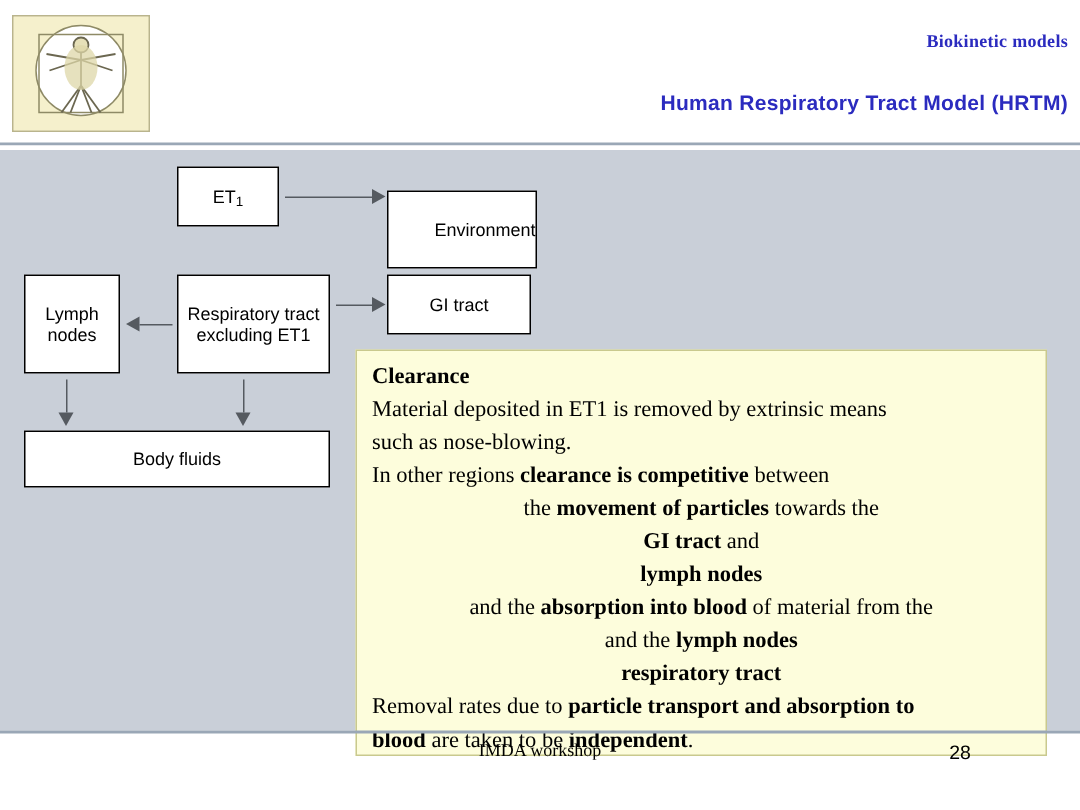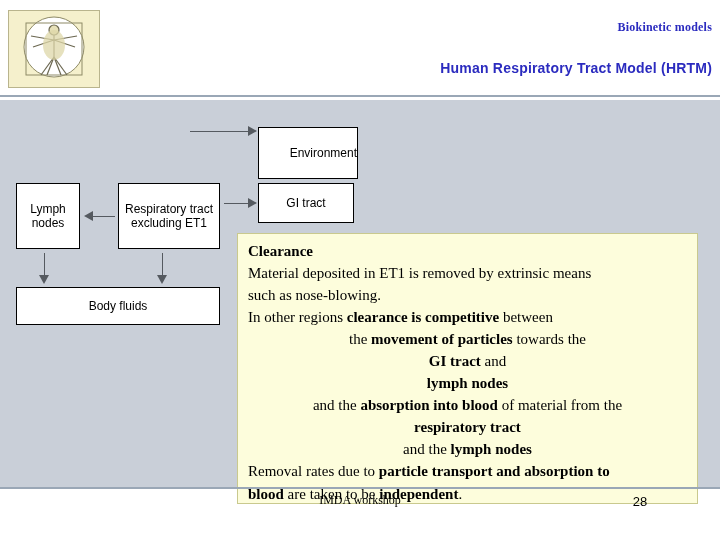--- a/index.html
+++ b/index.html
@@ -205,20 +205,23 @@
   </svg>
 </div>
 
 <div class="title-main">Biokinetic models</div>
 <div class="title-sub">Human Respiratory Tract Model (HRTM)</div>
 <div class="header-rule"></div>
 
 <div class="diagram">
   <div class="white-strip"></div>
 
+  <div class="node node-et1">
+    <span><span>ET</span><span class="sub">1</span></span>
+  </div>
 
   <div class="node node-env">
     <span>Environment</span>
   </div>
 
   <div class="node node-resp">
     <span>Respiratory tract excluding ET1</span>
   </div>
 
   <div class="node node-gi">
@@ -251,22 +254,22 @@
 
 <div class="callout" id="callout">
     <p class="ln-left"><span class="b">Clearance</span></p>
     <p class="ln-left"><span>Material deposited in ET1 is removed by extrinsic means</span></p>
     <p class="ln-left"><span>such as nose-blowing.</span></p>
     <p class="ln-left"><span>In other regions </span><span class="b">clearance is competitive</span><span> between</span></p>
     <p class="ln-center"><span>the </span><span class="b">movement of particles</span><span> towards the</span></p>
     <p class="ln-center"><span class="b">GI tract</span><span> and</span></p>
     <p class="ln-center"><span class="b">lymph nodes</span></p>
     <p class="ln-center"><span>and the </span><span class="b">absorption into blood</span><span> of material from the</span></p>
+    <p class="ln-center"><span>and the </span><span class="b">lymph nodes</span></p>
     <p class="ln-center"><span class="b">respiratory tract</span></p>
-    <p class="ln-center"><span>and the </span><span class="b">lymph nodes</span></p>
     <p class="ln-left"><span>Removal rates due to </span><span class="b">particle transport and absorption to</span></p>
     <p class="ln-left"><span class="b">blood</span><span> are taken to be </span><span class="b">independent</span><span>.</span></p>
   </div>
 
 <div class="footer-rule"></div>
 <div class="footer-center">
   <div>IMDA workshop</div>
 </div>
 <div class="footer-page">28</div>
 

